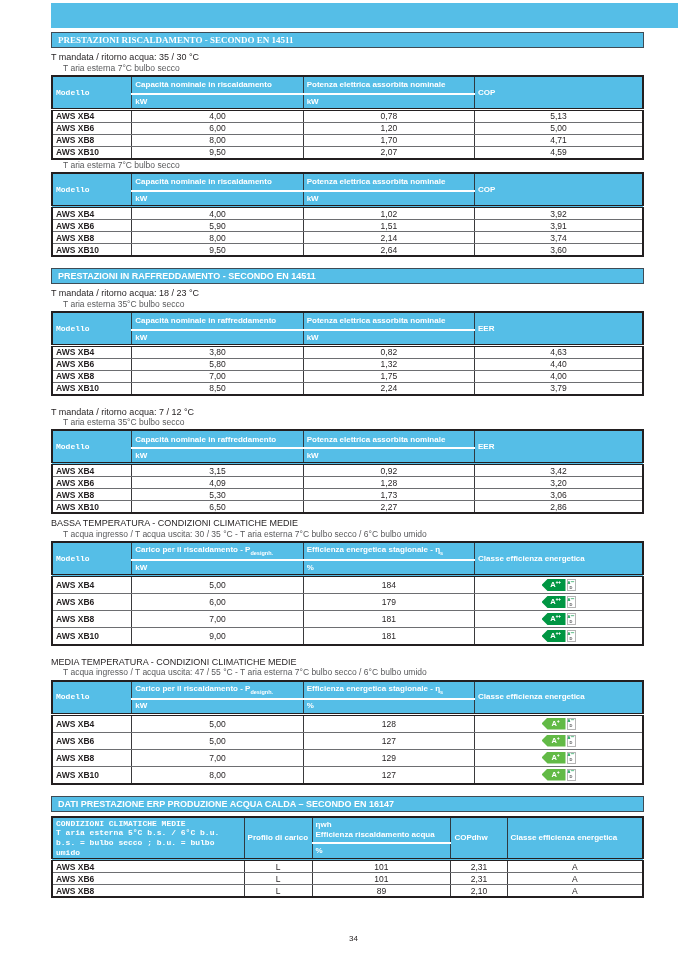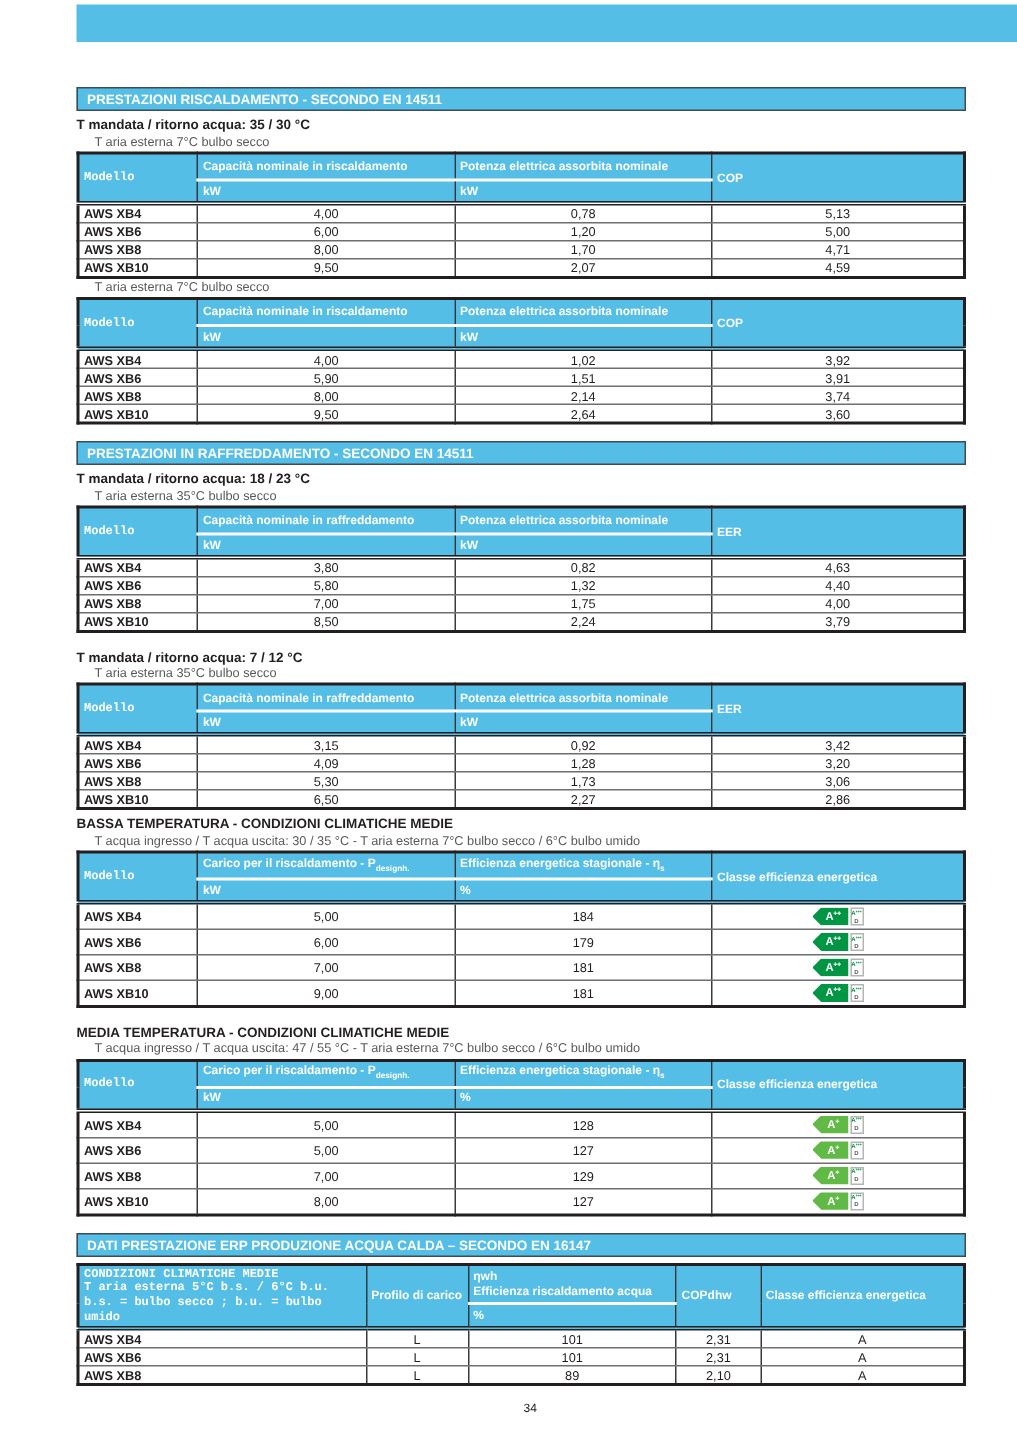--- a/index.html
+++ b/index.html
@@ -2,22 +2,22 @@
 <html style="--accent: #55bee7; --badge-dark: #009643; --badge-light: #62ba46;"><head>
 <meta charset="utf-8">
 <style>
   html,body{margin:0;padding:0;background:#ffffff;}
   body{width:678px;height:959px;font-family:"Liberation Sans",sans-serif;color:#231f20;}
   .page{position:relative;width:678px;height:959px;overflow:hidden;background:#fff;}
   .topbar{margin:3px 0 0 51px;height:25px;background:var(--accent,#55bee7);}
   .content{margin-left:51px;width:593px;}
   .secbar{box-sizing:border-box;background:var(--accent,#55bee7);border:1px solid #3e4b55;color:#fff;
           font-weight:700;font-size:9px;line-height:1.15;padding:2px 6px;margin:11px 0 4px;}
-  .secbar.first{margin-top:30px;}
-  .sub-bold{margin:4px 0 0;font-size:9px;font-weight:700;color:#231f20;line-height:1.15;}
+  .secbar.first{margin-top:4px;font-family:Liberation Serif, serif;}
+  .sub-bold{margin:4px 0 0;font-size:9px;font-weight:400;color:#231f20;line-height:1.15;}
   .sub-bold.gap{margin-top:11px;}
   .sub-norm{margin:0 12px 2px;font-size:8.5px;color:#58595b;line-height:1.2;}
   table.spec{width:100%;border-collapse:collapse;table-layout:fixed;margin-top:2px;
              border:2px solid #231f20;font-size:8.5px;}
   table.spec th{background:var(--accent,#55bee7);color:#fff;font-weight:700;border:1px solid #2e3a42;
              padding:1px 3px;text-align:left;white-space:pre-line;line-height:1.2;font-size:8px;}
   table.spec th.split{border-bottom:2px solid #ffffff;height:14px;}
   table.spec th.unit{height:11px;border-bottom:3px double #231f20;}
   table.spec th.full{border-bottom:3px double #231f20;}
   table.spec th.left{text-align:left;font-family:Liberation Mono, monospace;}

